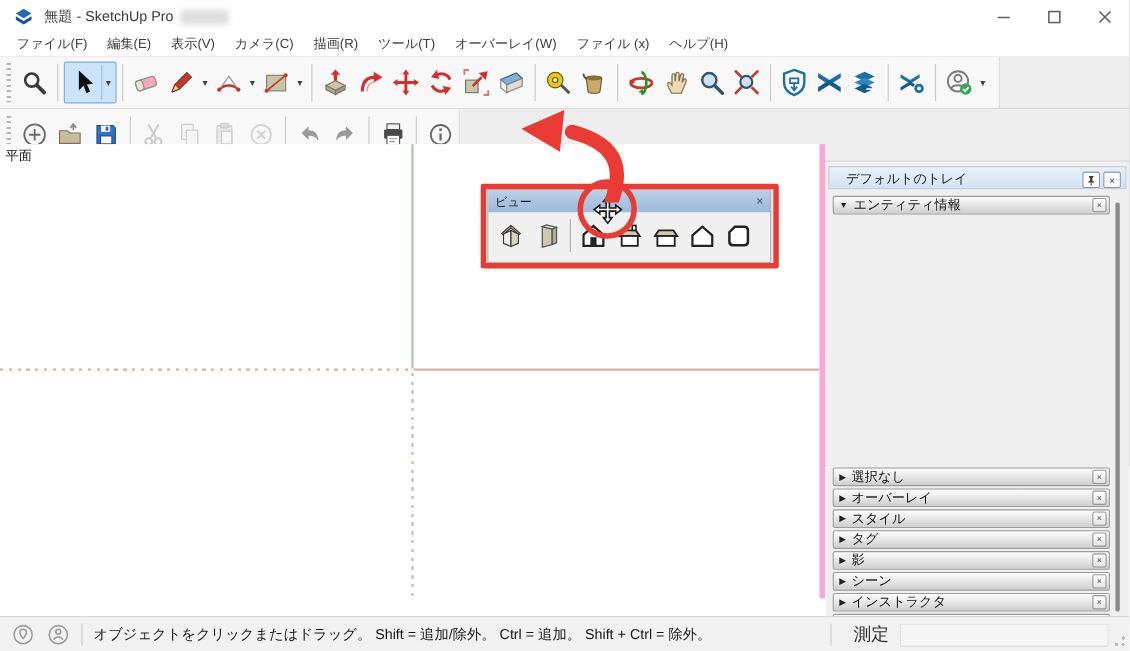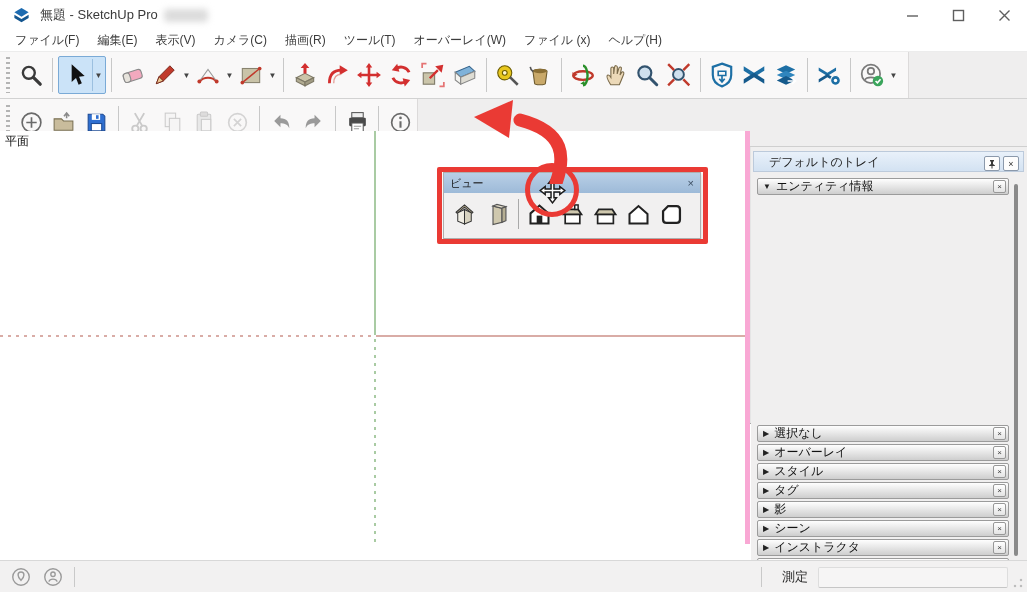--- a/index.html
+++ b/index.html
@@ -104,21 +104,21 @@
   .vscroll { position:absolute; left:263px; top:37px; width:4px; height:372px; background:#8a8a8a;
              border-radius:2px; }
 
   
   .statusbar { position:absolute; left:0; top:560px; width:1027px; height:32px; background:#f2f1f1;
                border-top:1px solid #d8d8d8; display:flex; align-items:center; }
   .sb-icon { width:22px; height:22px; margin-left:10px; }
   .sb-sep { width:1px; height:20px; background:#c9c9c9; margin:0 10px; }
   .sb-hint { font-size:13px; color:#161616; white-space:nowrap; }
   .sb-right { position:absolute; right:0; top:0; height:32px; display:flex; align-items:center; }
-  .sb-measure-label { font-size:13px; color:#2a2a2a; margin:0 10px 0 10px; }
+  .sb-measure-label { font-size:16px; color:#2a2a2a; margin:0 10px 0 10px; }
   .sb-measure-input { width:190px; height:21px; background:#f6f5f5; border:1px solid #ddd;
                       border-bottom-color:#c6c6c6; border-radius:2px; font-size:12px; padding:0 5px;
                       font-family:inherit; }
   .sb-grip { width:12px; height:12px; margin:12px 3px 0 4px;
              background:
                radial-gradient(circle at 9px 3px,#bdbdbd 1.4px,transparent 1.6px),
                radial-gradient(circle at 9px 9px,#bdbdbd 1.4px,transparent 1.6px),
                radial-gradient(circle at 3px 9px,#bdbdbd 1.4px,transparent 1.6px); }
 </style>
 </head>
@@ -571,20 +571,21 @@
     <span class="sb-icon"><svg viewBox="0 0 24 24" width="100%" height="100%">
           <circle cx="12" cy="12" r="9" fill="none" stroke="#9a9a9a" stroke-width="1.5"></circle>
           <path d="M12 6.5 a3.2 3.2 0 0 1 3.2 3.2 c0 2.4 -3.2 6 -3.2 6 s-3.2 -3.6 -3.2 -6 a3.2 3.2 0 0 1 3.2 -3.2 Z" fill="none" stroke="#9a9a9a" stroke-width="1.5"></path>
         </svg></span>
     <span class="sb-icon"><svg viewBox="0 0 24 24" width="100%" height="100%">
           <circle cx="12" cy="12" r="9" fill="none" stroke="#9a9a9a" stroke-width="1.5"></circle>
           <circle cx="12" cy="9" r="2.4" fill="none" stroke="#9a9a9a" stroke-width="1.5"></circle>
           <path d="M7.5 17 C8.5 13.5 15.5 13.5 16.5 17" fill="none" stroke="#9a9a9a" stroke-width="1.5"></path>
         </svg></span>
     <span class="sb-sep"></span>
+    <span class="sb-hint">オブジェクトをクリックまたはドラッグ。 Shift = 追加/除外。 Ctrl = 追加。 Shift + Ctrl = 除外。</span>
     <div class="sb-right">
       <span class="sb-sep"></span>
       <span class="sb-measure-label">測定</span>
       <input class="sb-measure-input" value="" style="">
       <span class="sb-grip"></span>
     </div>
   </div>
 
 </div>
 

